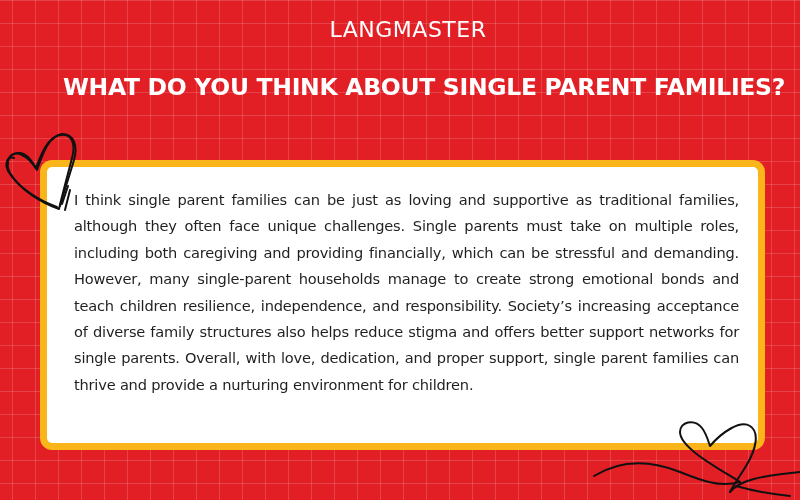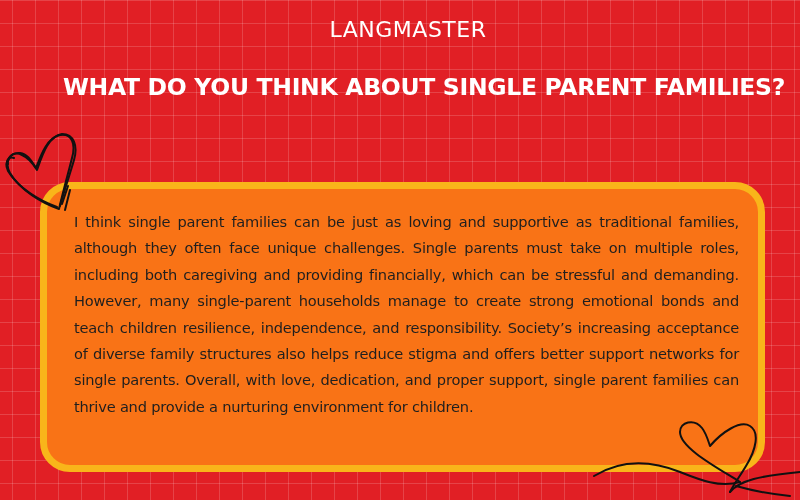--- a/index.html
+++ b/index.html
@@ -17,23 +17,23 @@
       position: absolute; top: 17px; left: 0; width: 800px; text-align: center;
       color: #ffffff; font-family: "DejaVu Sans", sans-serif; font-weight: normal;
       font-size: 22px; letter-spacing: 0.5px; margin-left: 8px;
     }
     .title {
       position: absolute; top: 73px; left: 0; width: 800px; text-align: center;
       color: #ffffff; font-family: "DejaVu Sans", sans-serif; font-weight: bold;
       font-size: 23.5px; letter-spacing: -0.3px; white-space: nowrap; margin-left: 24px;
     }
     .card {
-      position: absolute; left: 40px; top: 182px; width: 725px; height: 290px;
-      box-sizing: border-box; background: #f97316;
-      border: 7px solid #f9b51a; border-radius: 30px;
+      position: absolute; left: 40px; top: 160px; width: 725px; height: 290px;
+      box-sizing: border-box; background: #ffffff;
+      border: 7px solid #f9b51a; border-radius: 12px;
     }
     .card-text {
       position: absolute; left: 27px; top: 20px; width: 665px;
       color: #1f1f1f; font-family: "DejaVu Sans", sans-serif;
       font-size: 14.6px; line-height: 26.4px; text-align: justify;
       letter-spacing: -0.2px;
     }
     .doodle { position: absolute; }
   </style>
 </head>

